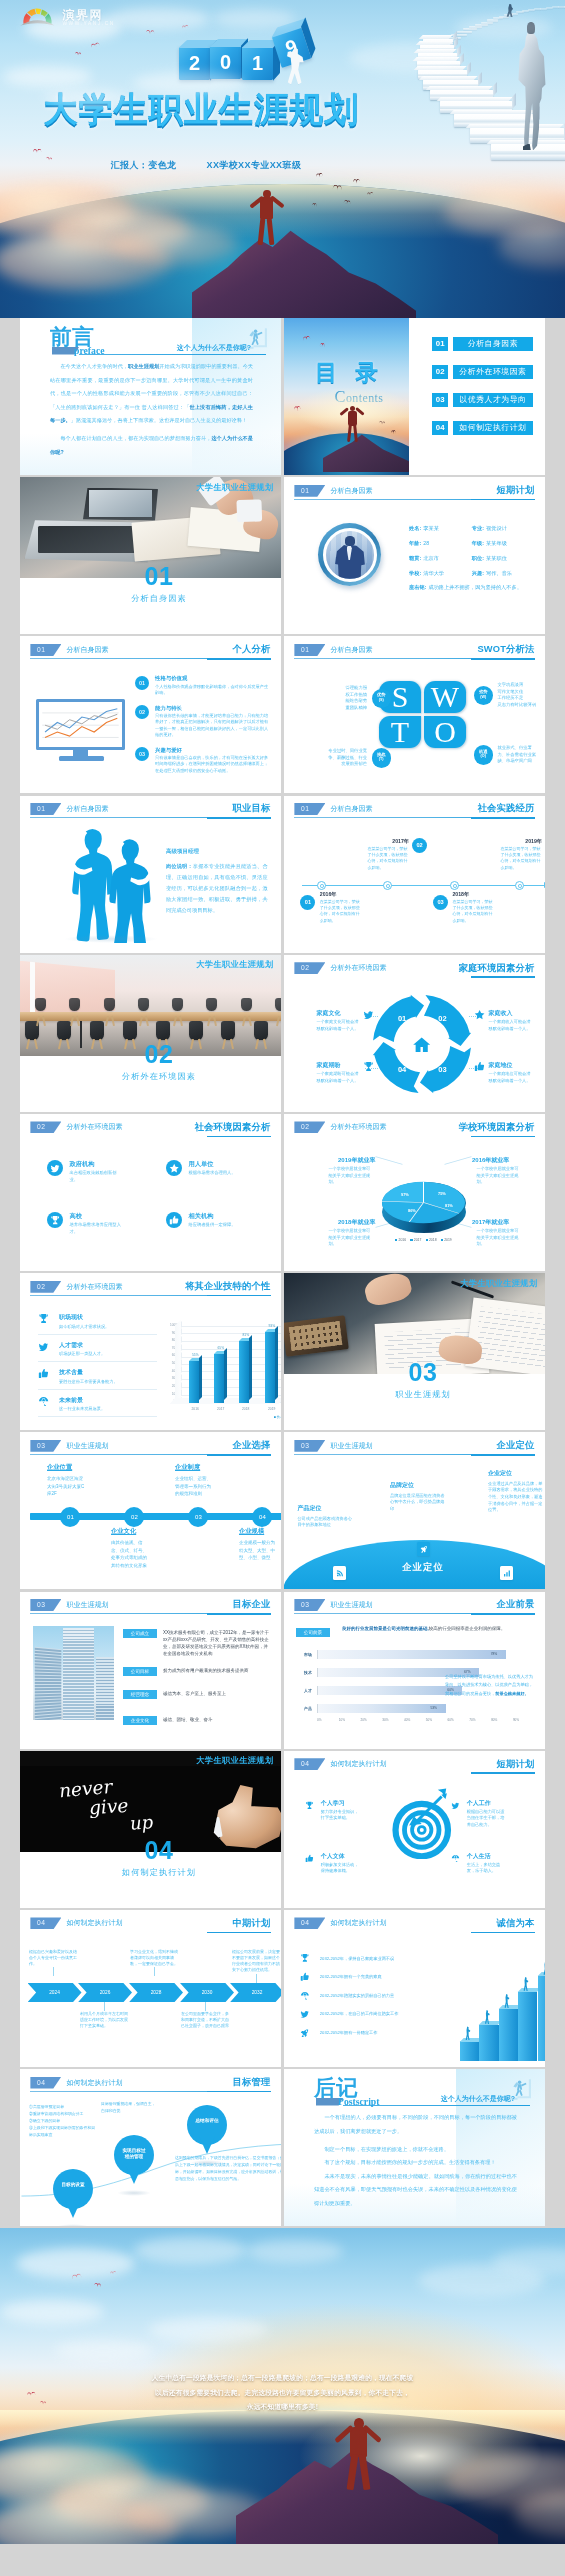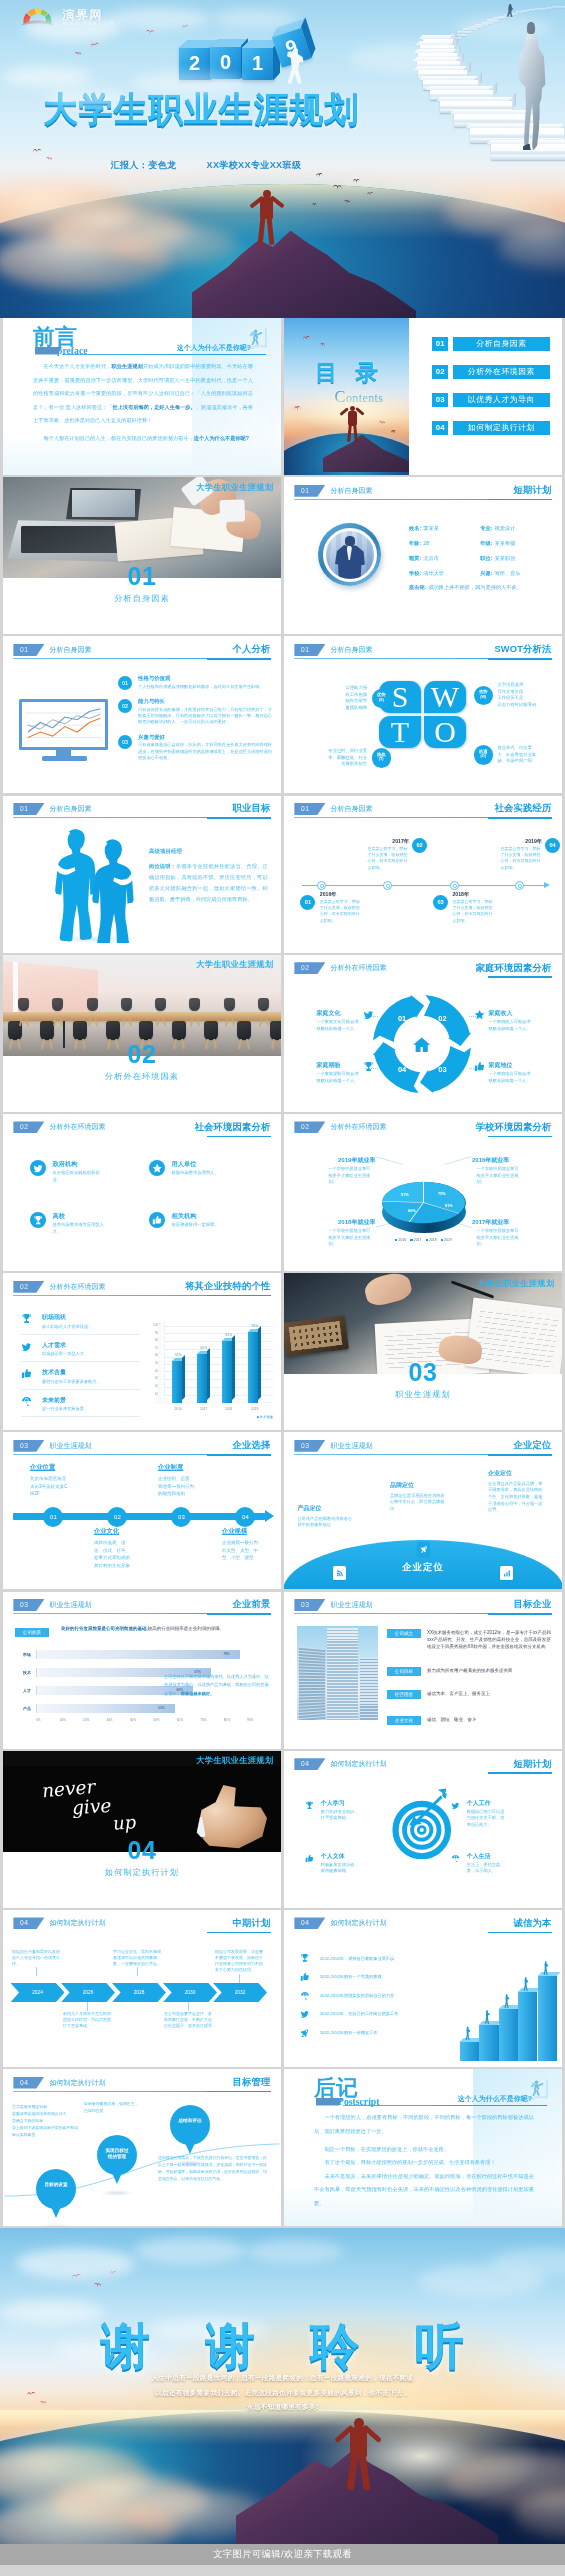--- a/index.html
+++ b/index.html
@@ -1,20 +1,20 @@
 <!DOCTYPE html>
 <html style="font-size:12px"><head>
 <meta charset="utf-8">
 <style>
 
 html,body{margin:0;padding:0;background:#d4d4d4;}
 body{width:565px;font-family:"Liberation Sans",sans-serif;}
 *{box-sizing:border-box;}
 .page{width:565px;position:relative;background:#d4d4d4;}
-.grid{padding:0 3px;}
+.grid{padding:0 20px;}
 .row{display:flex;gap:3px;margin-bottom:2.2px;}
 .sl{width:278px;height:157px;position:relative;overflow:hidden;background:#fff;}
 
 .hdr{position:absolute;left:10.4px;top:7.5px;right:10.4px;height:15px;}
 .hdr .badge{position:absolute;left:0;top:0;height:12px;width:31px;background:#5e98d2;
   clip-path:polygon(0 0,100% 0,74% 100%,0 100%);color:#eaf4ff;font-size:6.7px;
   line-height:12px;text-align:left;padding-left:6.7px;letter-spacing:0.4px;}
 .hdr .cat{position:absolute;left:36px;top:0;height:12px;line-height:12px;font-size:7px;color:#2eaae4;}
 .hdr .ttl{position:absolute;right:0;top:-0.7px;height:13.4px;line-height:13.4px;font-size:9.3px;
   font-weight:bold;color:#1c9fe0;letter-spacing:0.2px;}
@@ -1292,20 +1292,50 @@
             <div class="po-t">企业定位</div>
             <div class="po-d">企业通过其产品及其品牌，基于顾客需求，将其企业技特的个性、文化和良好形象，塑造于消费者心目中，并占据一定位置。</div>
           </div>
         </div>
 </div>
 <div class="row">
 <div class="sl">
           <div class="hdr">
             <div class="badge">03</div>
             <div class="cat">职业生涯规划</div>
+            <div class="ttl">目标企业</div>
+            <div class="ln"></div>
+            <div class="ln2"></div>
+          </div>
+          <div class="tc-img">
+            <span class="bld b1"></span>
+            <span class="bld b2"></span>
+            <span class="bld b3"></span>
+          </div>
+          <div class="tc-r" style="top:37px">
+            <span class="tc-tag">公司成立</span>
+            <span class="tc-tx">XX技术服务有限公司，成立于2012年，是一家专注于xx产品和xxx产品研究、开发、生产及销售的高科技企业，总部及研发基地设立于风景秀丽的XX软件园，并在全国各地设有分支机构</span>
+          </div>
+          <div class="tc-r" style="top:75px">
+            <span class="tc-tag">公司目标</span>
+            <span class="tc-tx">努力成为所有用户最满意的技术服务提供商</span>
+          </div>
+          <div class="tc-r" style="top:98px">
+            <span class="tc-tag">经营理念</span>
+            <span class="tc-tx">诚信为本、客户至上、服务至上</span>
+          </div>
+          <div class="tc-r" style="top:124px">
+            <span class="tc-tag">企业文化</span>
+            <span class="tc-tx">诚信、团结、敬业、奋斗</span>
+          </div>
+        </div>
+<div class="sl">
+          <div class="hdr">
+            <div class="badge">03</div>
+            <div class="cat">职业生涯规划</div>
             <div class="ttl">企业前景</div>
             <div class="ln"></div>
             <div class="ln2"></div>
           </div>
           <span class="pr-tag">公司前景</span>
           <div class="pr-lead"><b>良好的行业发展前景是公司光明前途的基础,</b><span>较高的行业回报率是企业利润的保障。</span></div>
           <div class="pr-chart">
             <div class="pr-row">
               <span class="pr-lb">市场</span>
               <span class="pr-tr">
@@ -1341,50 +1371,20 @@
               <span>30%</span>
               <span>40%</span>
               <span>50%</span>
               <span>60%</span>
               <span>70%</span>
               <span>80%</span>
               <span>90%</span>
             </div>
           </div>
           <div class="pr-note"><span>公司坚持以不断培育市场为依托、以优秀人才为导向、以先进技术为核心、以优质产品为基础，我相信公司的发展会更快，</span><b>前景会越来越好。</b></div>
-        </div>
-<div class="sl">
-          <div class="hdr">
-            <div class="badge">03</div>
-            <div class="cat">职业生涯规划</div>
-            <div class="ttl">目标企业</div>
-            <div class="ln"></div>
-            <div class="ln2"></div>
-          </div>
-          <div class="tc-img">
-            <span class="bld b1"></span>
-            <span class="bld b2"></span>
-            <span class="bld b3"></span>
-          </div>
-          <div class="tc-r" style="top:37px">
-            <span class="tc-tag">公司成立</span>
-            <span class="tc-tx">XX技术服务有限公司，成立于2012年，是一家专注于xx产品和xxx产品研究、开发、生产及销售的高科技企业，总部及研发基地设立于风景秀丽的XX软件园，并在全国各地设有分支机构</span>
-          </div>
-          <div class="tc-r" style="top:75px">
-            <span class="tc-tag">公司目标</span>
-            <span class="tc-tx">努力成为所有用户最满意的技术服务提供商</span>
-          </div>
-          <div class="tc-r" style="top:98px">
-            <span class="tc-tag">经营理念</span>
-            <span class="tc-tx">诚信为本、客户至上、服务至上</span>
-          </div>
-          <div class="tc-r" style="top:124px">
-            <span class="tc-tag">企业文化</span>
-            <span class="tc-tx">诚信、团结、敬业、奋斗</span>
-          </div>
         </div>
 </div>
 <div class="row">
 <div class="sl sec">
           <div class="sec-img sec4-img">
             <span class="ngu1">never</span>
             <span class="ngu2">give</span>
             <span class="ngu3">up</span>
             <span class="thumb"></span>
           </div>
@@ -1654,22 +1654,20 @@
       <span class="bird " style="left:72px;top:46px;width:9.7px;height:4.5px;transform:rotate(-12deg);opacity:1.0"></span>
       <span class="bird " style="left:94px;top:55px;width:7.5px;height:3.7px;transform:rotate(8deg);opacity:0.9"></span>
       <span class="bird " style="left:110px;top:43px;width:6px;height:3px;transform:rotate(-6deg);opacity:0.8"></span>
       <span class="bird " style="left:27px;top:164px;width:8.2px;height:3.7px;transform:rotate(-6deg);opacity:0.9"></span>
       <span class="bird " style="left:40px;top:173px;width:6px;height:3px;transform:rotate(10deg);opacity:0.8"></span>
       <span class="bird dk" style="left:403px;top:192px;width:8.2px;height:3.7px;transform:rotate(-8deg);opacity:0.95"></span>
       <span class="bird dk" style="left:422px;top:203px;width:9.7px;height:4.5px;transform:rotate(6deg);opacity:1.0"></span>
       <span class="bird dk" style="left:444px;top:195px;width:7.5px;height:3.7px;transform:rotate(-4deg);opacity:0.9"></span>
       <span class="bird dk" style="left:432px;top:218px;width:6.7px;height:3px;transform:rotate(10deg);opacity:0.85"></span>
       <span class="bird dk" style="left:456px;top:212px;width:6px;height:3px;transform:rotate(-6deg);opacity:0.8"></span>
-      <div class="tk-title">谢 谢 聆 听</div>
       <div class="tk-sub">
         <div>人生中总有一段路是坎坷的；总有一段路是爬坡的；总有一段路是艰难的，现在不爬坡</div>
         <div>以后还有很多需要我们去爬。走完这段路也许要留更多美丽的风景到，你不走下去，</div>
         <div>永远不知道哪里有多美!</div>
       </div>
     </div>
-<div class="ftbar">文字图片可编辑/欢迎亲下载观看</div>
 </div>
 
 
 </body></html>

